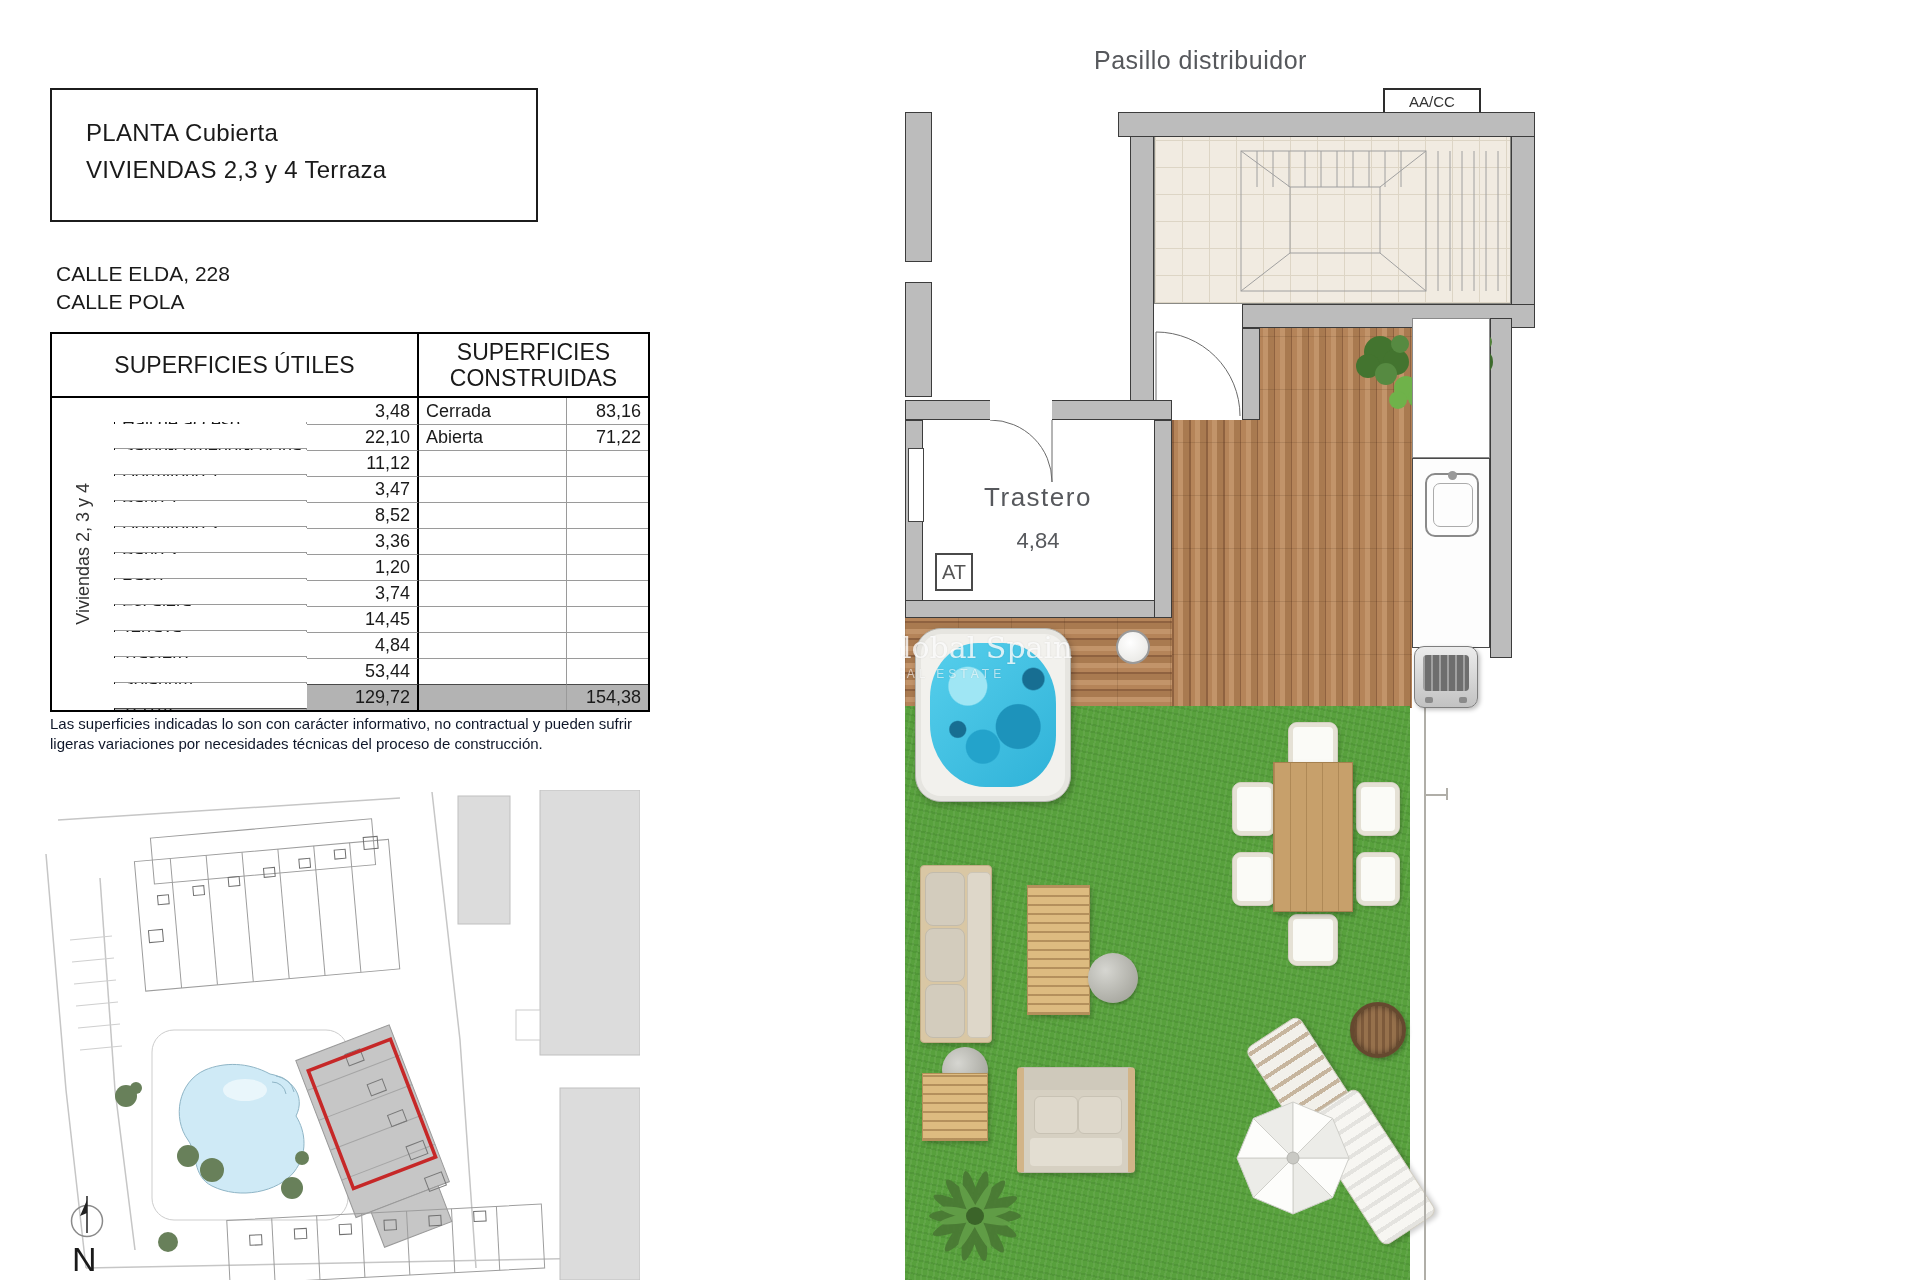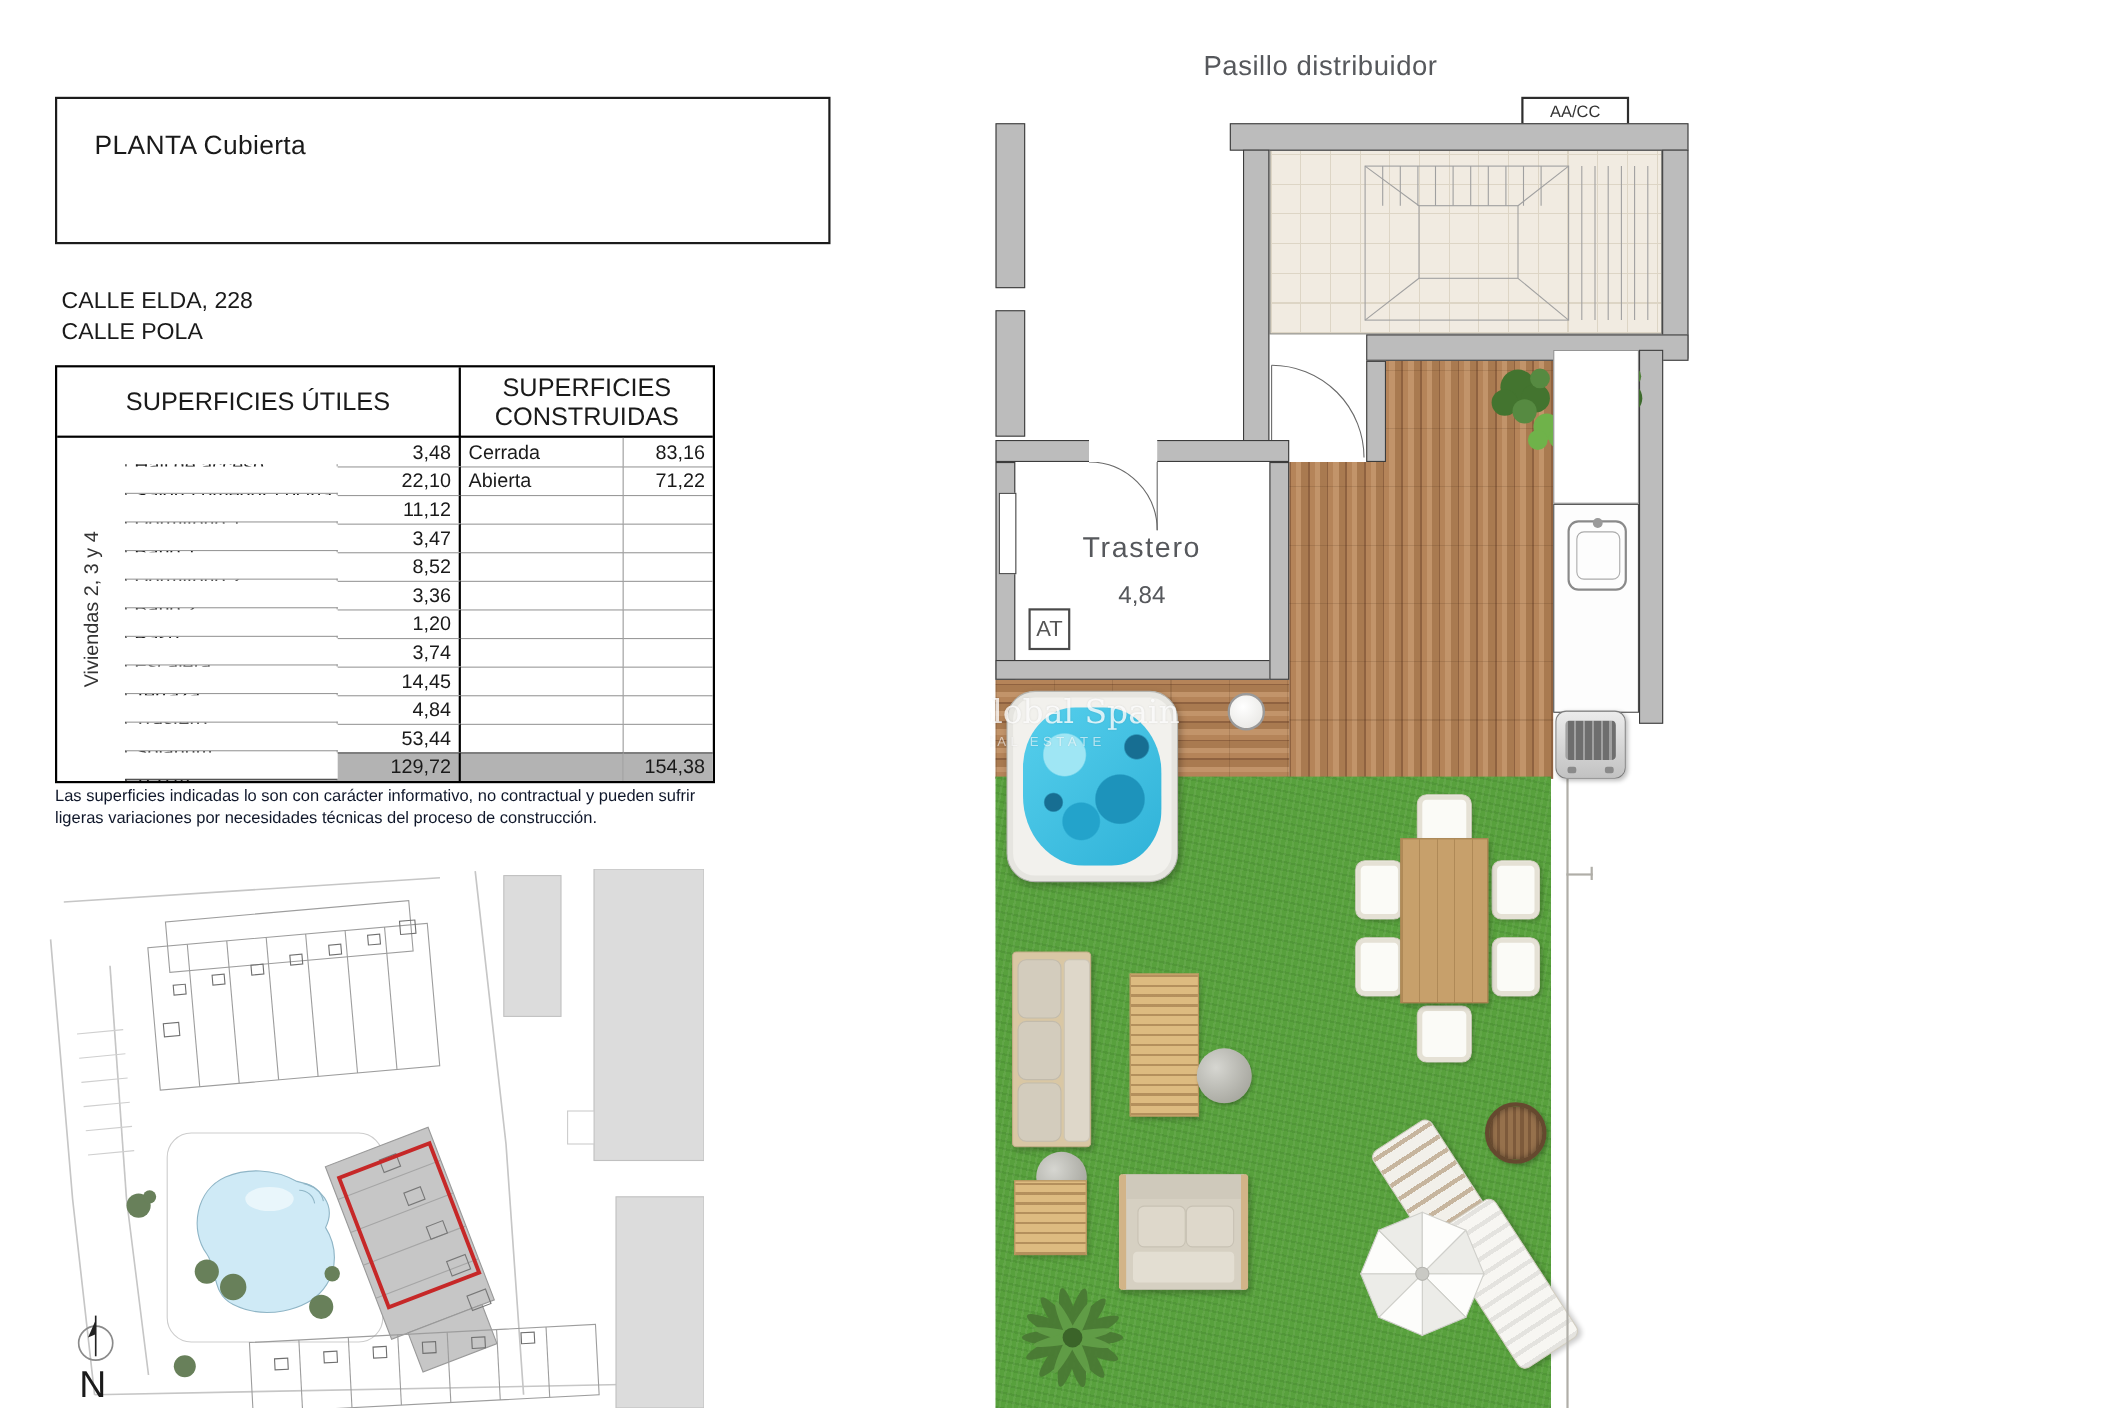--- a/index.html
+++ b/index.html
@@ -1,21 +1,21 @@
 <!DOCTYPE html>
 <html><head>
 <meta charset="utf-8">
 <style>
   html,body{margin:0;padding:0;background:#fff;}
   .page{position:relative;width:1920px;height:1280px;background:#ffffff;overflow:hidden;
         font-family:"Liberation Sans",sans-serif;color:#1a1a1a;}
   .abs{position:absolute;}
 
   
-  .title-box{position:absolute;left:50px;top:88px;width:705px;height:134px;
+  .title-box{position:absolute;left:50px;top:88px;width:488px;height:134px;
              border:2px solid #1c1c1c;box-sizing:border-box;padding:24px 0 0 34px;}
   .title-box div{font-size:24px;line-height:37px;letter-spacing:.3px;}
   .address{position:absolute;left:56px;top:260px;font-size:21px;line-height:28px;}
 
   .t-grid{position:absolute;left:50px;top:332px;width:596px;
           display:grid;grid-template-columns:62px 193px 112px 148px 81px;
           grid-template-rows:64px;grid-auto-rows:26px;
           border:2px solid #000;box-sizing:content-box;background:#fff;}
   .th{display:flex;align-items:center;justify-content:center;text-align:center;
       font-size:23px;border-bottom:2px solid #000;box-sizing:border-box;line-height:26px;}
@@ -65,20 +65,21 @@
   .watermark small{display:block;font-family:"Liberation Sans",sans-serif;font-size:12px;
          letter-spacing:4px;color:rgba(255,255,255,.6);margin-top:2px;margin-left:4px;}
 </style>
 </head>
 <body>
 
 <div class="page">
 
   <div class="title-box">
     <div>PLANTA Cubierta</div>
+    <div>VIVIENDAS 2,3 y 4 Terraza</div>
   </div>
 
   <div class="address">
     <div>CALLE ELDA, 228</div>
     <div>CALLE POLA</div>
   </div>
 
   <div class="t-grid">
     <div class="th th-left">SUPERFICIES ÚTILES</div>
     <div class="th th-right">SUPERFICIES CONSTRUIDAS</div>

